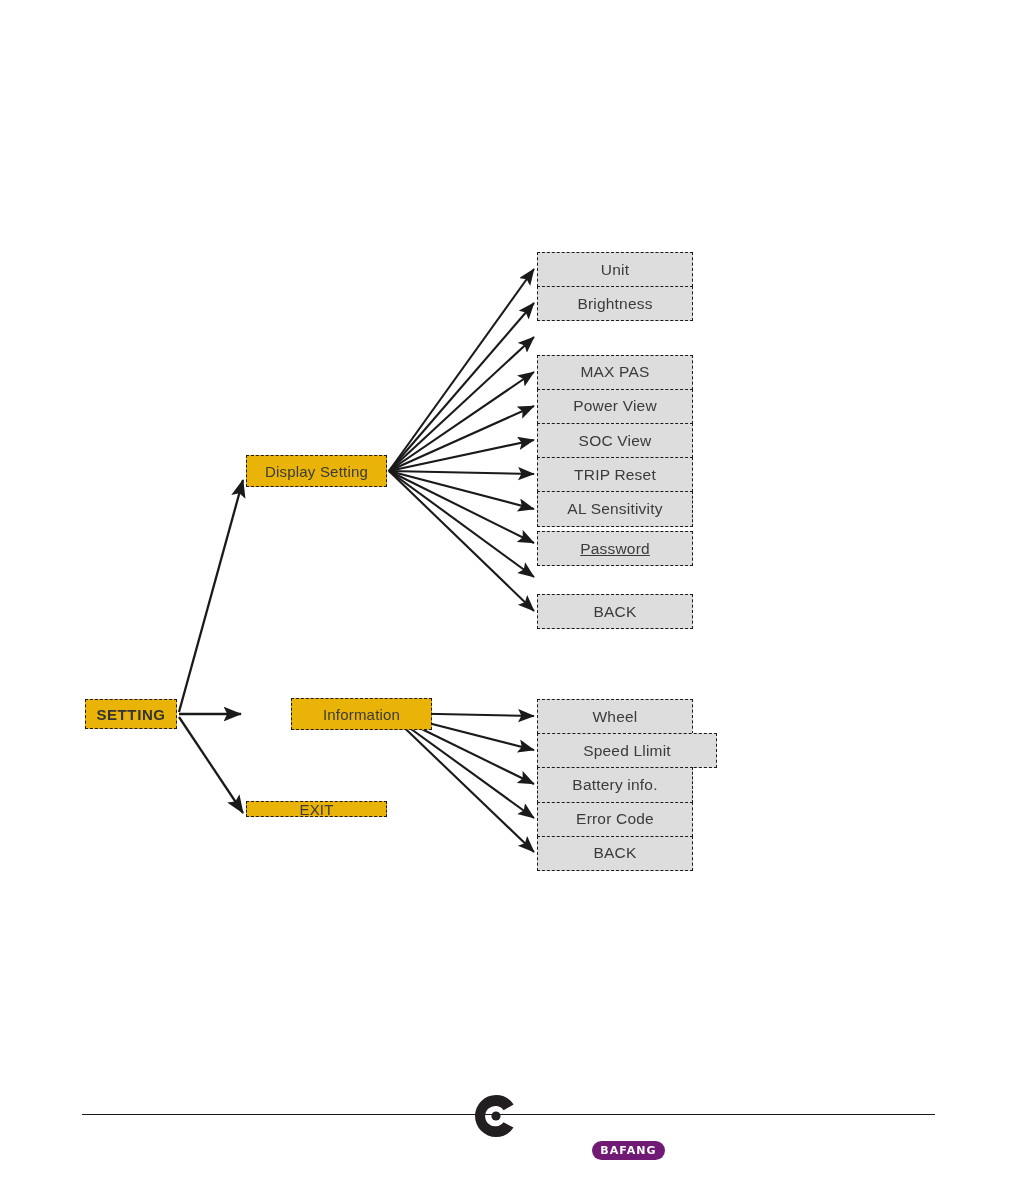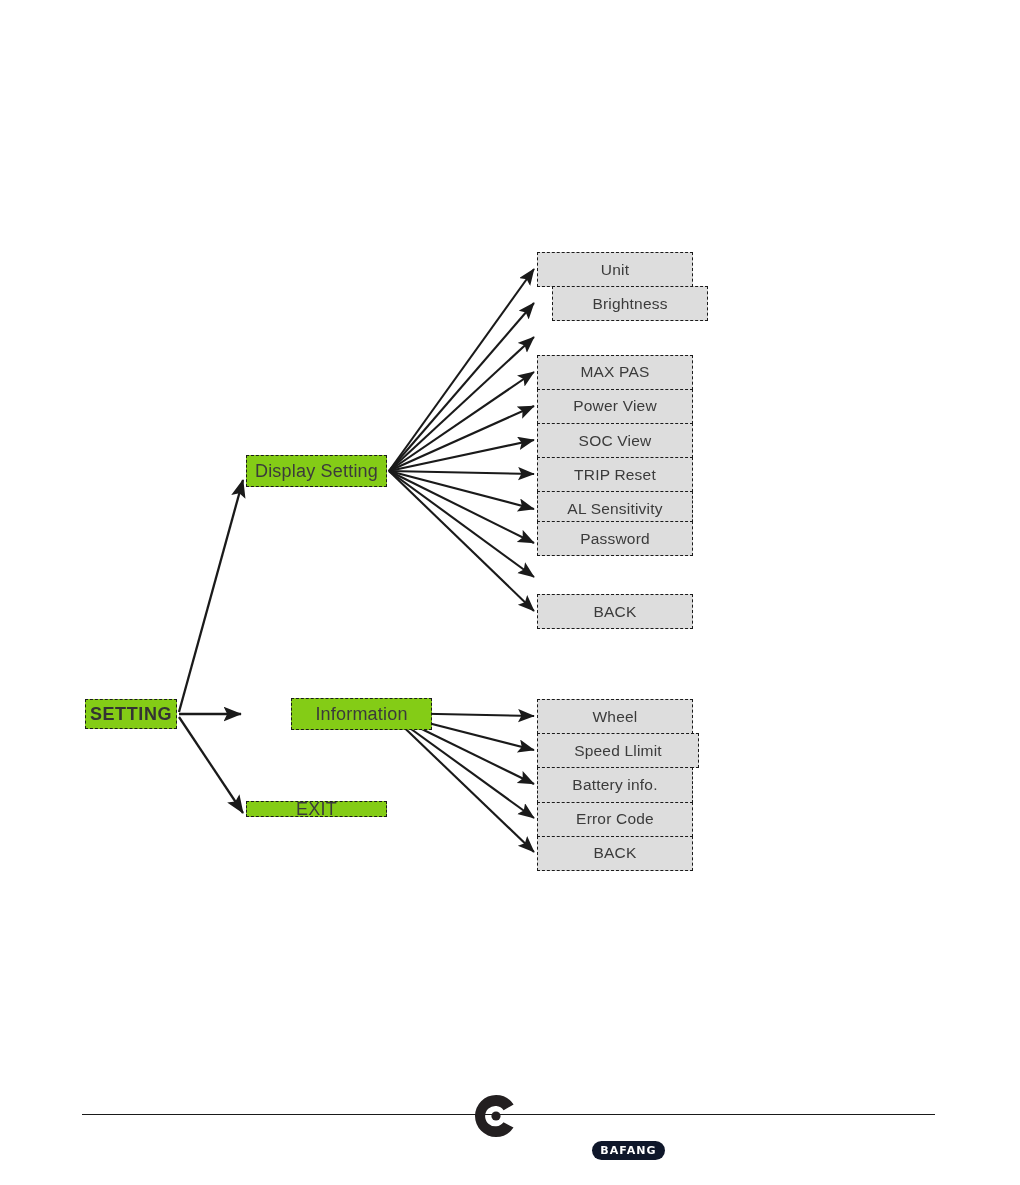--- a/index.html
+++ b/index.html
@@ -33,26 +33,26 @@
     top: 0;
     width: 1020px;
     height: 1185px;
     pointer-events: none;
   }
 
   
   .node {
     position: absolute;
     box-sizing: border-box;
-    background: #84cc16;
+    background: #eab308;
     border: 1.6px dashed #1a1a1a;
     display: flex;
     align-items: center;
     justify-content: center;
-    font-size: 18px;
+    font-size: 15px;
     letter-spacing: 0.2px;
     color: #3a3a3a;
     white-space: nowrap;
   }
   .node.root {
     font-weight: bold;
     color: #333333;
     letter-spacing: 0.6px;
   }
   .node.level2 {
@@ -93,21 +93,21 @@
     top: 1093px;
     width: 46px;
     height: 46px;
   }
   #bafang-badge {
     position: absolute;
     left: 592px;
     top: 1141px;
     width: 73px;
     height: 19px;
-    background: #0f172a;
+    background: #701a75;
     border-radius: 10px;
     display: flex;
     align-items: center;
     justify-content: center;
     color: #ffffff;
     font-size: 11px;
     font-weight: bold;
     letter-spacing: 1.1px;
     font-family: "DejaVu Sans", sans-serif;
   }
@@ -160,33 +160,33 @@
     <div class="node root" id="node-root" style="left: 85px; top: 699px; width: 92px; height: 30px;">SETTING</div>
 
     <div class="node level2" id="node-display-setting" style="left: 246px; top: 455px; width: 141px; height: 32px;">Display Setting</div>
 
     <div class="node level2" id="node-information" style="left: 246px; top: 698px; width: 141px; height: 32px; margin-left: 45px;">Information</div>
 
     <div class="node level2" id="node-exit" style="left: 246px; top: 801px; width: 141px; height: 16px; text-align: center;">EXIT</div>
 
     <div class="col" id="col-display-setting-items" style="left: 537px; top: 252px; width: 148px; height: 376.2px; padding-left: 12px;">
         <div class="row" style="top: 0px; width: 156px; height: 35.2px;">Unit</div>
-        <div class="row" style="top: 34.2px; width: 156px; height: 35.2px; margin-left: 15px;">Brightness</div>
+        <div class="row" style="top: 34.2px; width: 156px; height: 35.2px;">Brightness</div>
         <div class="row" style="top: 102.6px; width: 156px; height: 35.2px;">MAX PAS</div>
         <div class="row" style="top: 136.8px; width: 156px; height: 35.2px; text-align: right;">Power View</div>
         <div class="row" style="top: 171px; width: 156px; height: 35.2px;">SOC View</div>
         <div class="row" style="top: 205.2px; width: 156px; height: 35.2px;">TRIP Reset</div>
         <div class="row" style="top: 239.4px; width: 156px; height: 35.2px;">AL Sensitivity</div>
-        <div class="row" style="top: 269px; width: 156px; height: 35.2px;">Password</div>
+        <div class="row" style="top: 279px; width: 156px; height: 35.2px; text-decoration: underline;">Password</div>
         <div class="row" style="top: 342px; width: 156px; height: 35.2px;">BACK</div>
       </div>
 
     <div class="col" id="col-information-items" style="left: 537px; top: 699px; width: 156px; height: 171px;">
         <div class="row" style="top: 0px; width: 156px; height: 35.2px;">Wheel</div>
-        <div class="row" style="top: 34.2px; width: 162px; height: 35.2px;">Speed Llimit</div>
+        <div class="row" style="top: 34.2px; width: 180px; height: 35.2px;">Speed Llimit</div>
         <div class="row" style="top: 102.6px; width: 156px; height: 35.2px;">Error Code</div>
         <div class="row" style="top: 68.4px; width: 156px; height: 35.2px;">Battery info.</div>
         <div class="row" style="top: 136.8px; width: 156px; height: 35.2px;">BACK</div>
       </div>
 
   </div>
 
   <div id="footer-rule"></div>
 
   <div id="footer-logo">

